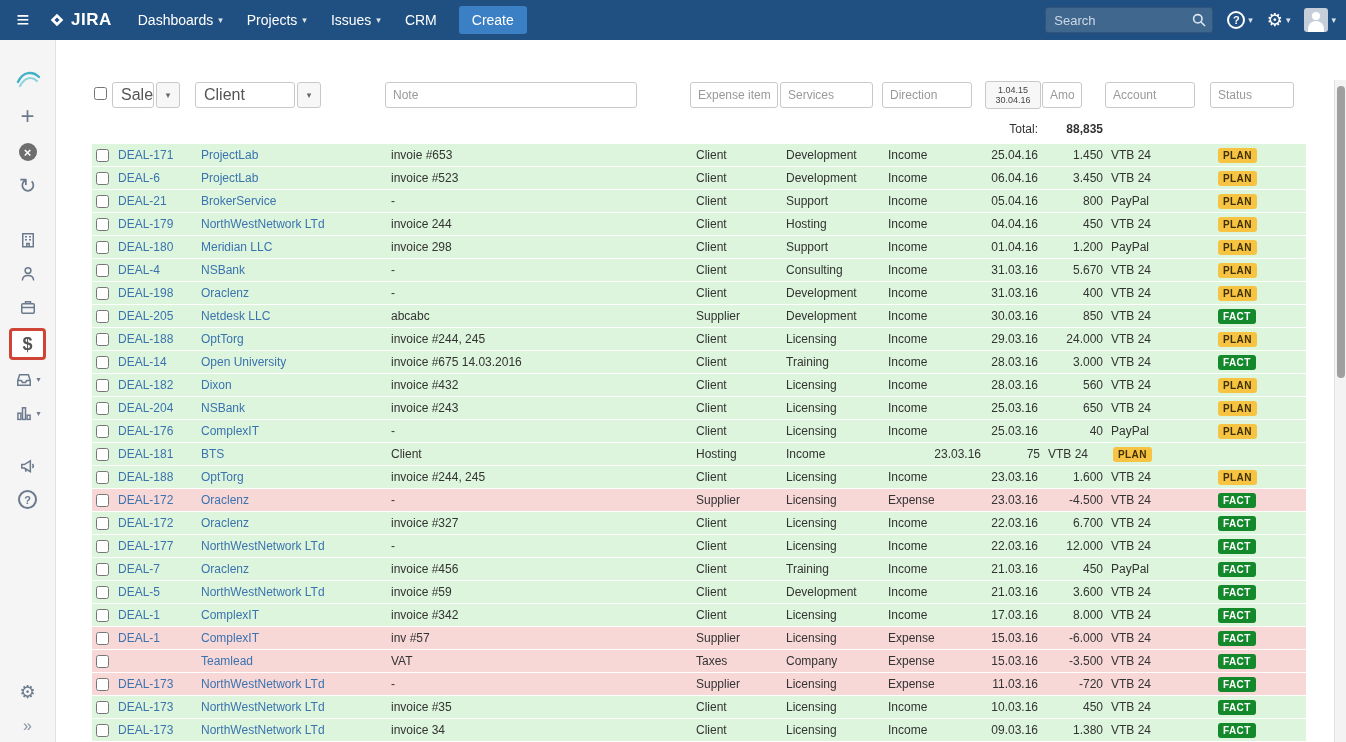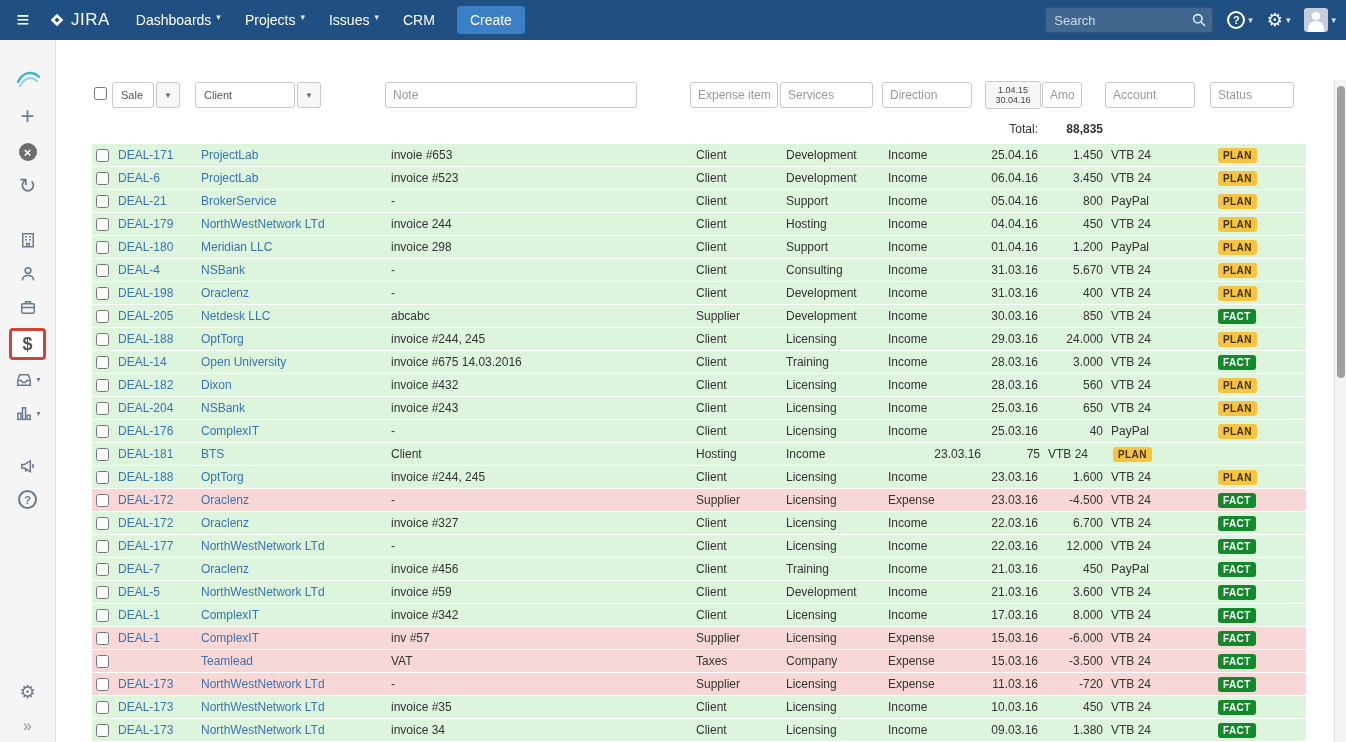--- a/index.html
+++ b/index.html
@@ -3,22 +3,22 @@
 <meta charset="utf-8">
 <style>
   * { margin:0; padding:0; box-sizing:border-box; }
   html,body { width:1346px; height:742px; overflow:hidden; font-family:"Liberation Sans", sans-serif; background:#fff; }
 
   
   .topnav { height:40px; background:var(--nav,#205081); display:flex; align-items:center; padding:0 10px 0 6px; color:#fff; position:relative; z-index:5; }
   .hamburger { width:34px; height:40px; display:flex; align-items:center; justify-content:center; font-size:22px; color:#fff; cursor:pointer; }
   .brand { display:flex; align-items:center; gap:5px; margin:0 14px 0 8px; cursor:pointer; }
   .brand-mark { width:18px; height:18px; }
-  .brand-name { font-size:17px; font-weight:normal; letter-spacing:.5px; }
-  .nav-item { padding:12px 12px; height:40px; display:flex; gap:5px; font-size:14px; cursor:pointer; white-space:nowrap; }
+  .brand-name { font-size:17px; font-weight:bold; letter-spacing:.5px; }
+  .nav-item { padding:0 12px; height:40px; display:flex; align-items:center; gap:5px; font-size:14px; cursor:pointer; white-space:nowrap; }
   .nav-caret { font-size:9px; opacity:.85; }
   .create-btn { background:#3b7fc4; color:#fff; border:none; border-radius:3px; font-size:14px; padding:6px 13px; margin-left:10px; cursor:pointer; font-family:inherit; }
   .nav-right { margin-left:auto; display:flex; align-items:center; gap:14px; }
   .search-box { position:relative; width:168px; }
   .search-box input { width:100%; height:26px; background:#40688f; border:1px solid #32547a; border-radius:3px; color:#fff; font-size:13px; padding:0 26px 0 8px; font-family:inherit; }
   .search-box input::placeholder { color:#cdd9e5; }
   .search-glyph { position:absolute; right:6px; top:5px; }
   .nav-icon-group { display:flex; align-items:center; gap:3px; cursor:pointer; }
   .help-circle { width:18px; height:18px; border:2px solid #fff; border-radius:50%; font-size:11px; font-weight:bold; display:flex; align-items:center; justify-content:center; }
   .gear-glyph { font-size:18px; line-height:1; }
@@ -43,21 +43,21 @@
   
   .main { flex:1; padding:40px 0 0 36px; position:relative; }
 
   .grid-row { display:grid; grid-template-columns:20px 83px 190px 305px 90px 102px 103px 57px 63px 105px 96px; align-items:center; width:1214px; }
 
   
   .filter-row { height:30px; margin-bottom:8px; }
   .filter-row input[type="text"] { height:26px; border:1px solid #c9c9c9; border-radius:3px; font-size:12px; padding:0 7px; color:#333; font-family:inherit; background:#fff; }
   .filter-row input[type="text"]::placeholder { color:#999; }
   .combo { display:flex; gap:2px; align-items:center; }
-  .combo-value { height:26px; border:1px solid #c9c9c9; border-radius:3px; background:#fff; font-size:11px; color:#555; display:flex; align-items:center; padding:0 8px; cursor:pointer; }
+  .combo-value { height:26px; border:1px solid #c9c9c9; border-radius:3px; background:#fff; font-size:16px; color:#555; display:flex; align-items:center; padding:0 8px; cursor:pointer; }
   .combo-btn { width:24px; height:26px; border:1px solid #c9c9c9; border-radius:3px; background:#f7f7f7; font-size:9px; color:#666; display:flex; align-items:center; justify-content:center; cursor:pointer; }
   .sale-value { width:42px; }
   .client-value { width:100px; }
   .note-input { width:252px; }
   .expense-input { width:88px; }
   .services-input { width:93px; }
   .direction-input { width:90px; }
   .amount-input { width:40px; justify-self:end; margin-right:4px; }
   .account-input { width:90px; }
   .status-input { width:84px; }

